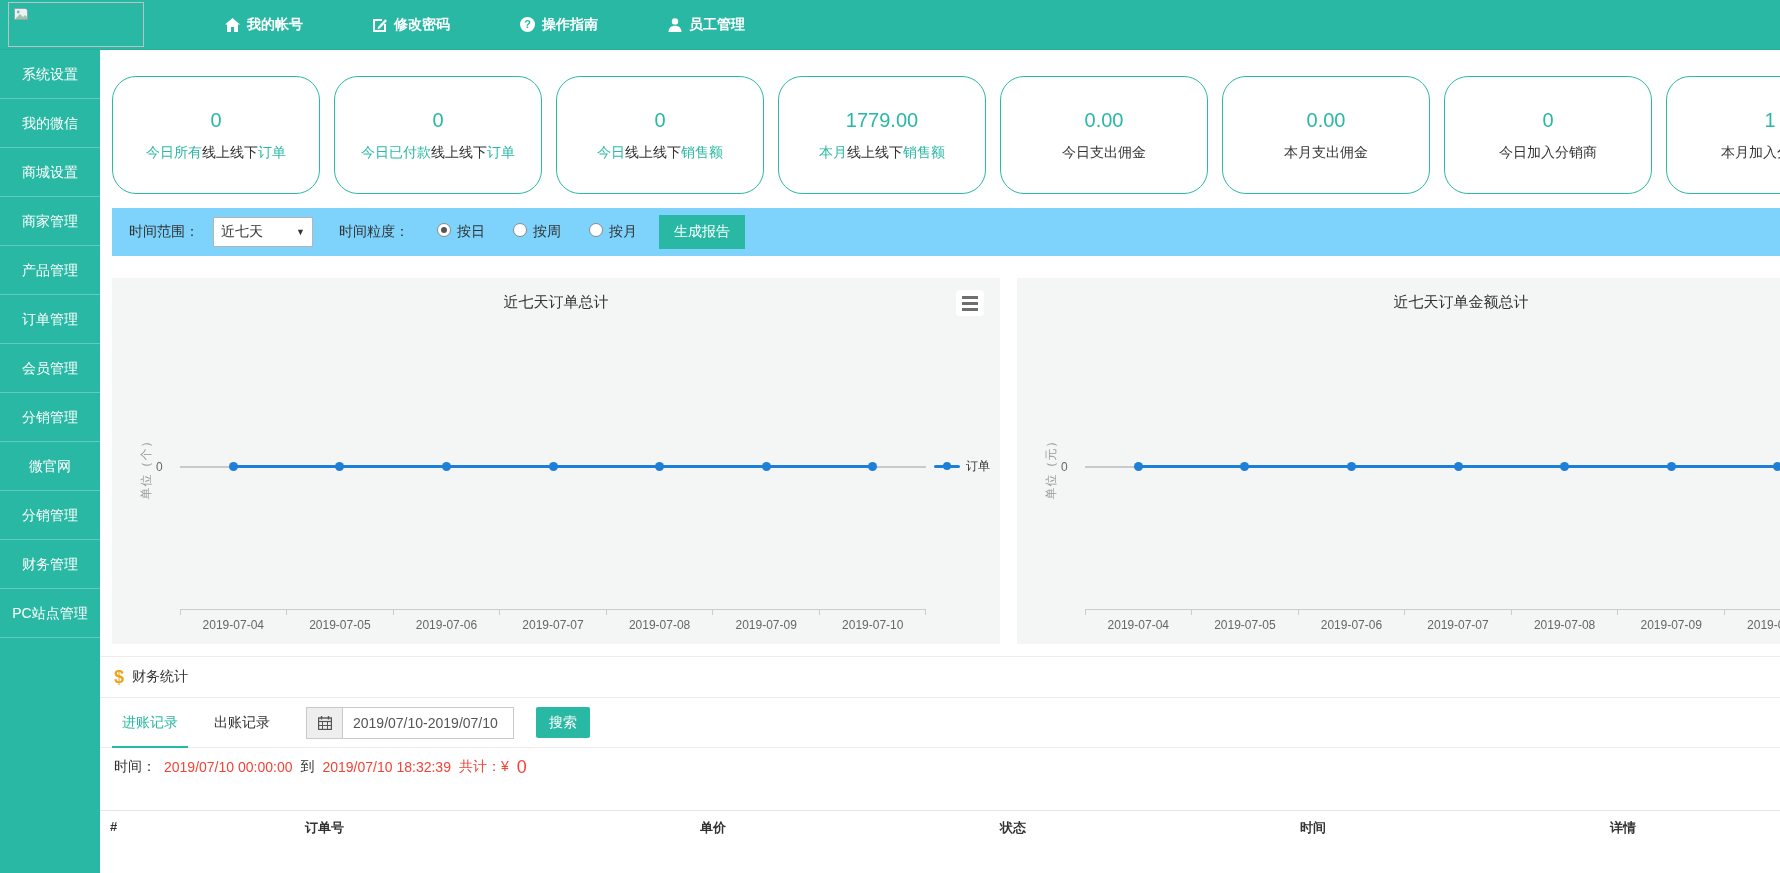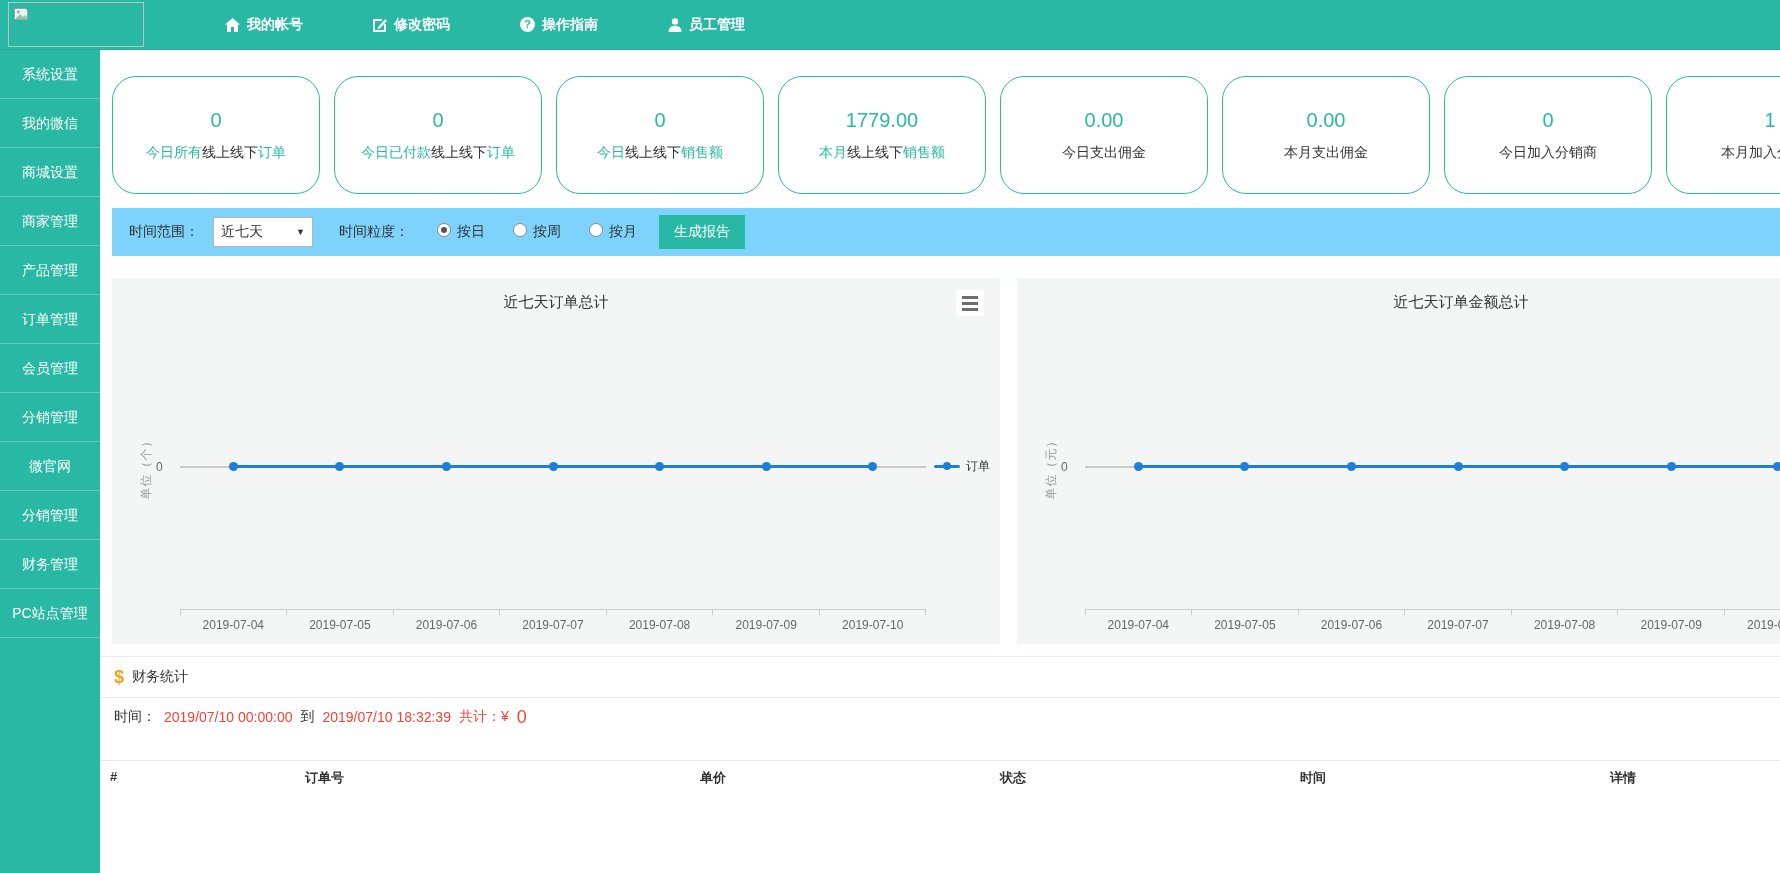--- a/index.html
+++ b/index.html
@@ -314,20 +314,39 @@
           </div>
         </div>
 
       </div>
 
       <div class="finance-bar">
         <span class="dollar">$</span>
         <span class="fin-title">财务统计</span>
       </div>
 
+      <div class="tabsrow">
+        <div class="tab active">进账记录</div>
+        <div class="tab">出账记录</div>
+        <div class="dategroup">
+          <div class="date-addon">
+            <svg width="14" height="14" viewBox="0 0 14 14">
+                <rect x="0.5" y="2" width="13" height="11.5" fill="none" stroke="#555" stroke-width="1.4"></rect>
+                <line x1="3.5" y1="0" x2="3.5" y2="3.5" stroke="#555" stroke-width="1.4"></line>
+                <line x1="10.5" y1="0" x2="10.5" y2="3.5" stroke="#555" stroke-width="1.4"></line>
+                <line x1="0.5" y1="5.5" x2="13.5" y2="5.5" stroke="#555" stroke-width="1.2"></line>
+                <line x1="4.5" y1="5.5" x2="4.5" y2="13.5" stroke="#555" stroke-width="1"></line>
+                <line x1="9.5" y1="5.5" x2="9.5" y2="13.5" stroke="#555" stroke-width="1"></line>
+                <line x1="0.5" y1="9.5" x2="13.5" y2="9.5" stroke="#555" stroke-width="1"></line>
+              </svg>
+          </div>
+          <input class="date-input" type="text" value="2019/07/10-2019/07/10" style="">
+        </div>
+        <button class="search-btn">搜索</button>
+      </div>
 
       <div class="timerow">
         <span>时间：</span>
         <span class="red">2019/07/10 00:00:00</span>
         <span>到</span>
         <span class="red">2019/07/10 18:32:39</span>
         <span class="red">共计：¥</span>
         <span class="red big0">0</span>
       </div>
 

